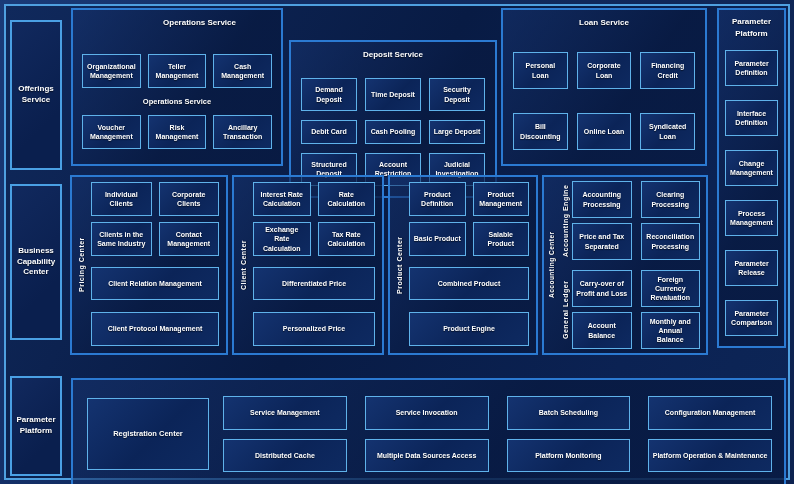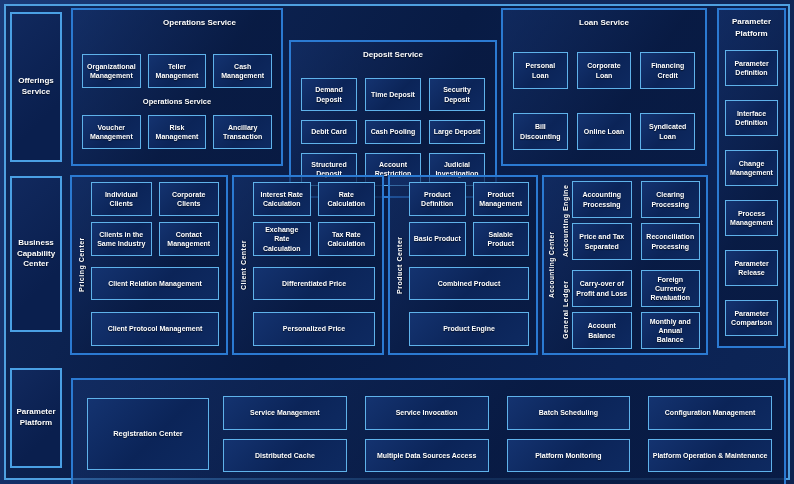--- a/index.html
+++ b/index.html
@@ -14,21 +14,21 @@
     position:absolute;inset:4px;
     border:2px solid #4fa0e0;
     background:linear-gradient(118deg,#10295c 0%,#081b44 45%,#0b2253 78%,#0d2657 100%);
     box-sizing:border-box;
   }
   .rail{
     position:absolute;border:2px solid #4aa0e4;box-sizing:border-box;
     background:linear-gradient(135deg,#11295e 0%,#0a1f4e 70%);
     color:#fff;font-weight:bold;font-size:8px;line-height:1.35;
     display:flex;align-items:center;justify-content:center;text-align:center;
-    padding:17px;text-shadow:0 1px 1px rgba(0,0,0,.6);
+    padding:17px;text-shadow:0 1px 1px rgba(0,0,0,.6);margin-top:8px;
   }
   .section{
     position:absolute;border:2px solid #2b7ad2;box-sizing:border-box;
     background:linear-gradient(125deg,rgba(23,52,112,.55) 0%,rgba(8,26,66,.85) 60%);
   }
   .sec-title{
     color:#fff;font-weight:bold;font-size:8px;text-align:center;
     padding-top:8px;text-shadow:0 1px 1px rgba(0,0,0,.6);
   }
   .item{

